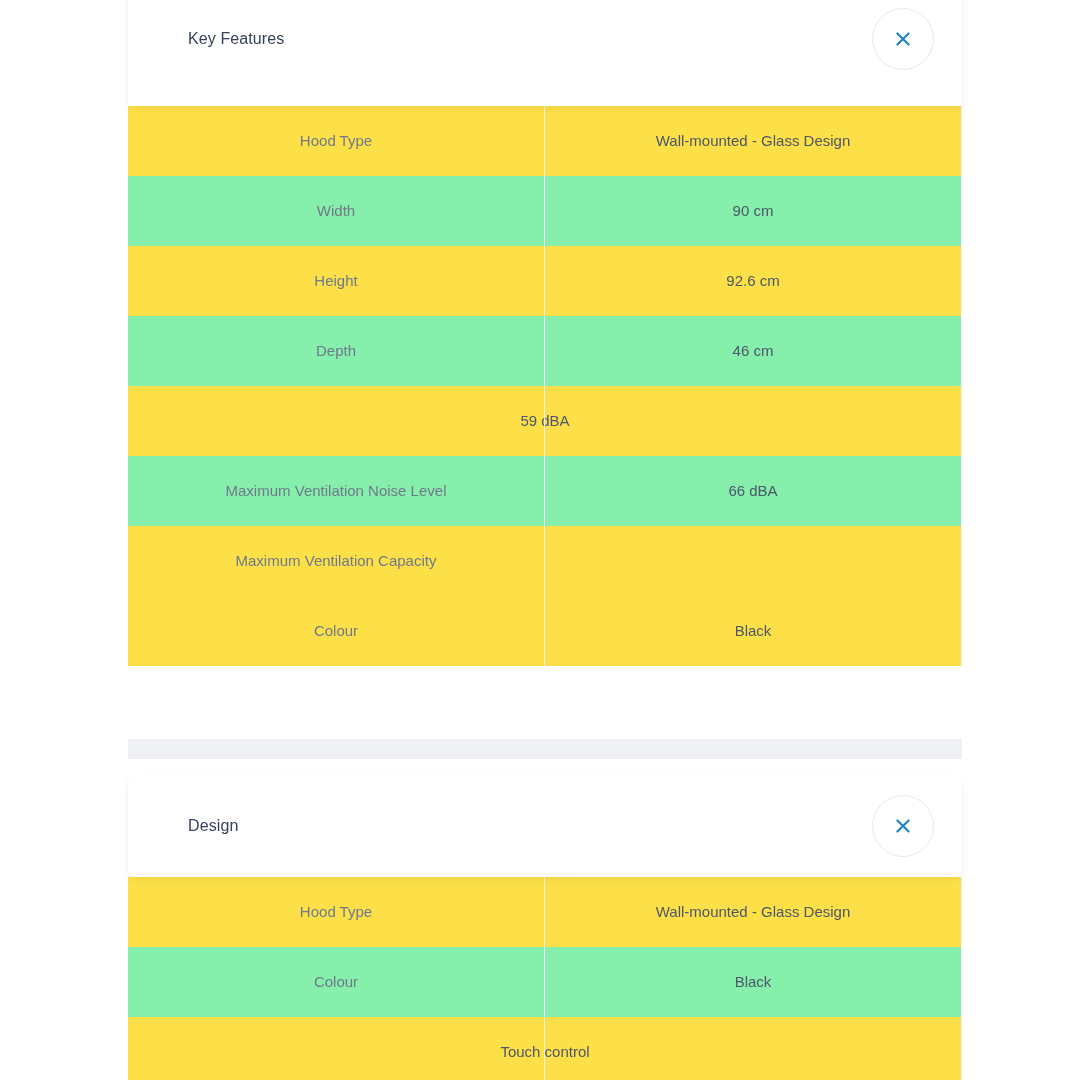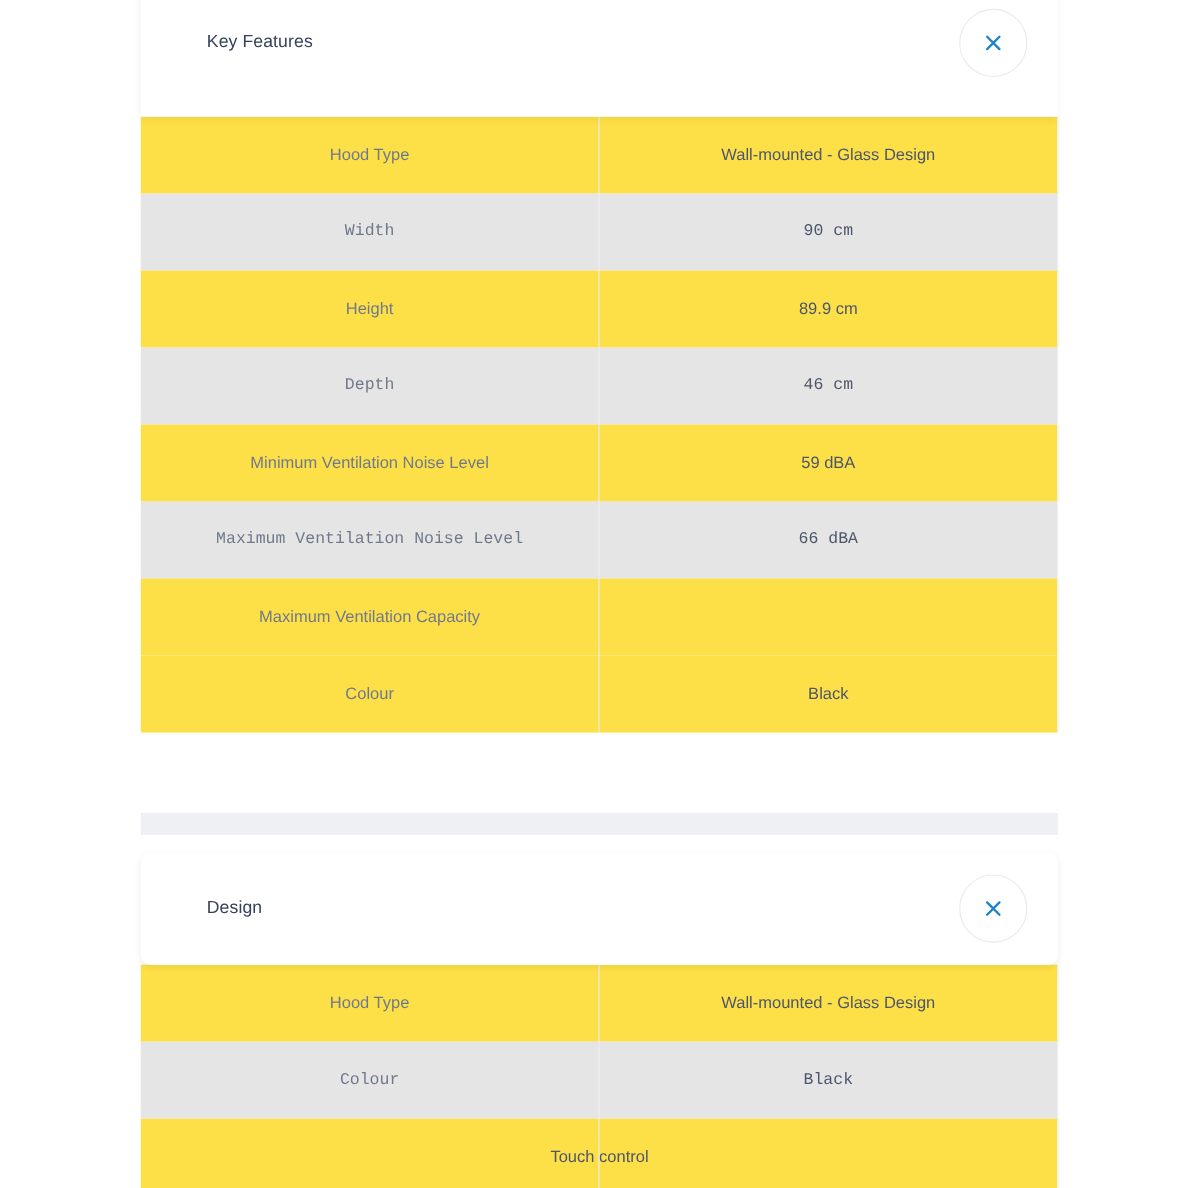--- a/index.html
+++ b/index.html
@@ -71,22 +71,21 @@
   }
 
   .spec-row {
     display: flex;
     width: 100%;
     height: 70px;
     align-items: center;
     background: #fde047;
   }
   .spec-row.alt {
-    background: #e5e5e5;
-    font-family: Liberation Mono, monospace;
+    background: #86efac;
   }
 
   .spec-label,
   .spec-value {
     display: flex;
     align-items: center;
     justify-content: center;
     height: 100%;
     text-align: center;
     padding: 0 14px;
@@ -157,28 +156,27 @@
       <div class="spec-row">
         <div class="spec-label">Hood Type</div>
         <div class="spec-value">Wall-mounted - Glass Design</div>
       </div>
       <div class="spec-row alt">
         <div class="spec-label">Width</div>
         <div class="spec-value">90 cm</div>
       </div>
       <div class="spec-row">
         <div class="spec-label">Height</div>
-        <div class="spec-value">89.9 cm</div>
+        <div class="spec-value">92.6 cm</div>
       </div>
       <div class="spec-row alt">
         <div class="spec-label">Depth</div>
         <div class="spec-value">46 cm</div>
       </div>
       <div class="spec-row">
-        <div class="spec-label">Minimum Ventilation Noise Level</div>
         <div class="spec-value">59 dBA</div>
       </div>
       <div class="spec-row alt">
         <div class="spec-label">Maximum Ventilation Noise Level</div>
         <div class="spec-value">66 dBA</div>
       </div>
       <div class="spec-row">
         <div class="spec-label">Maximum Ventilation Capacity</div>
       </div>
       <div class="spec-row">

